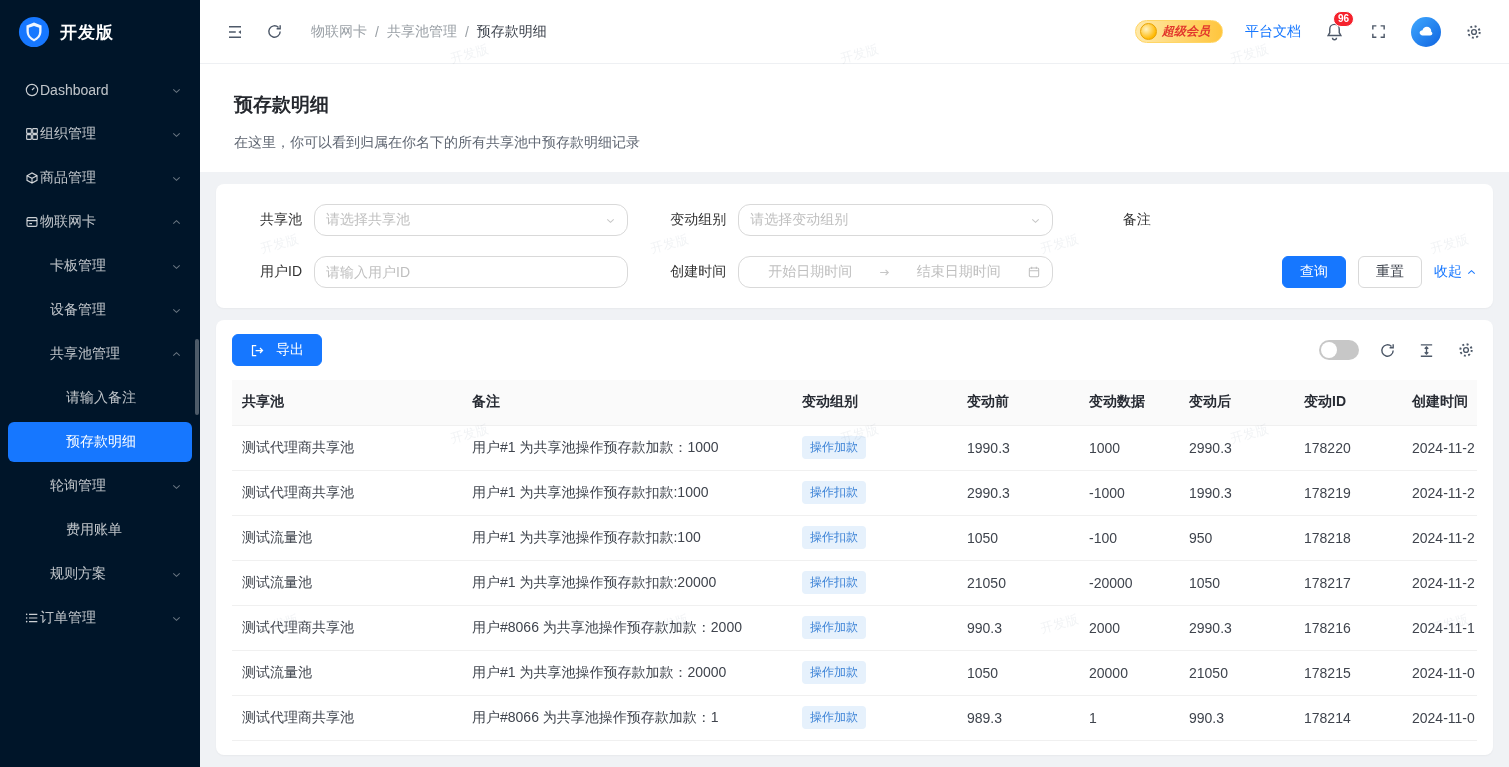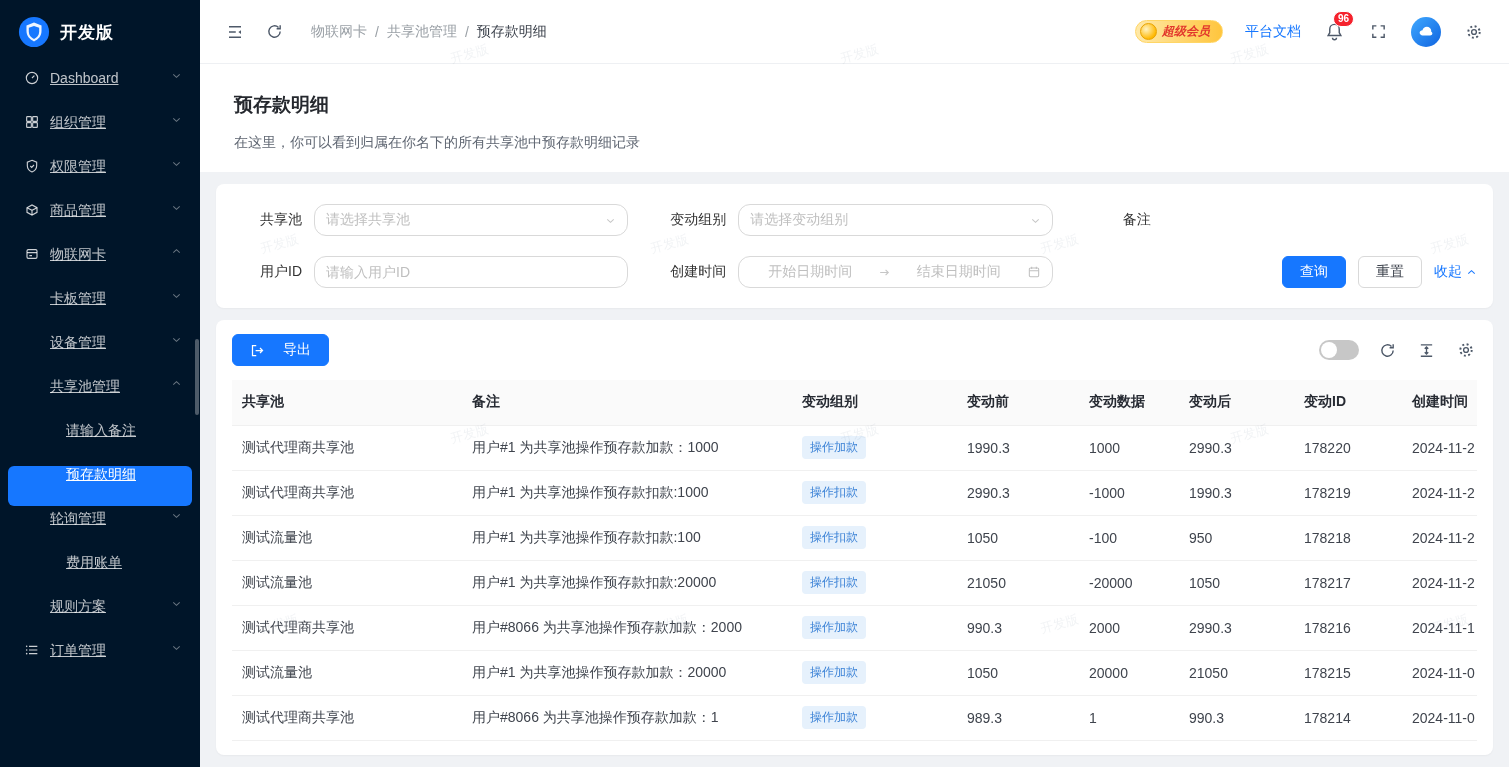--- a/index.html
+++ b/index.html
@@ -5,21 +5,21 @@
   * { margin:0; padding:0; box-sizing:border-box; }
   html,body { width:1509px; height:767px; }
   body { font-family:"Liberation Sans","DejaVu Sans",sans-serif; font-size:14px; color:#333; background:#f0f2f5; overflow:hidden; }
   .app { display:flex; width:1509px; height:767px; position:relative; }
 
   
   .sidebar { width:200px; min-width:200px; height:100%; background:#001529; color:rgba(255,255,255,.75); position:relative; overflow:hidden; z-index:3; }
   .logo-row { height:64px; display:flex; align-items:center; gap:10px; padding:0 16px 0 18px; }
   .logo-text { color:#fff; font-size:17px; font-weight:bold; letter-spacing:1px; }
   .menu { padding:2px 0; }
-  .menu-item { height:40px; margin:4px 8px; border-radius:6px; display:flex; align-items:flex-start; gap:10px; padding:0 10px 0 16px; cursor:pointer; white-space:nowrap;text-decoration:underline; }
+  .menu-item { height:40px; margin:4px 8px; border-radius:6px; display:flex; align-items:center; padding:0 10px 0 16px; cursor:pointer; white-space:nowrap; }
   .menu-item .mi-icon { width:16px; height:16px; display:flex; color:rgba(255,255,255,.8); }
   .menu-item .mi-label { font-size:14px; }
   .menu-item .mi-chev { margin-left:auto; display:flex; opacity:.55; }
   .menu-item.lvl2 { padding-left:42px; }
   .menu-item.lvl3 { padding-left:58px; }
   .menu-item.active { background:#1677ff; color:#fff; }
   .chev-up svg { transform:rotate(180deg); }
   .side-scrollbar { position:absolute; right:1px; top:339px; width:4px; height:76px; border-radius:2px; background:rgba(255,255,255,.3); cursor:pointer; }
 
   
@@ -58,21 +58,21 @@
   .range-ph { flex:1; text-align:center; white-space:nowrap; overflow:hidden; }
   .cal-icon { margin-left:8px; display:flex; color:#c0c0c0; }
   .filter-actions { display:flex; align-items:center; justify-content:flex-end; gap:12px; }
   .btn { height:32px; padding:0 17px; border-radius:6px; border:1px solid #d9d9d9; background:#fff; color:#3d434d; font-size:14px; cursor:pointer; font-family:inherit; }
   .btn-primary { background:#1677ff; border-color:#1677ff; color:#fff; }
   .link-btn { display:flex; align-items:center; gap:4px; color:#1677ff; cursor:pointer; border:none; background:none; font-size:14px; font-family:inherit; }
 
   
   .table-card { flex:1; min-height:0; padding:14px 16px; display:flex; flex-direction:column; overflow:hidden; }
   .table-toolbar { display:flex; align-items:center; margin-bottom:14px; }
-  .btn-export { display:flex; align-items:center; gap:18px; }
+  .btn-export { display:flex; align-items:center; gap:11px; }
   .toolbar-right { margin-left:auto; display:flex; align-items:center; gap:18px; color:#4e5969; }
   .switch { width:40px; height:20px; border-radius:10px; background:rgba(0,0,0,.22); position:relative; cursor:pointer; }
   .switch .knob { position:absolute; top:2px; left:2px; width:16px; height:16px; border-radius:50%; background:#fff; }
 
   .table-wrap { flex:1; min-height:0; overflow:hidden; }
   table { width:1400px; table-layout:fixed; border-collapse:collapse; font-size:14px; }
   th,td { height:45px; padding:0 10px; text-align:left; white-space:nowrap; overflow:hidden; border-bottom:1px solid #f0f0f0; }
   thead th { background:#fafafa; color:#272b33; font-weight:bold; }
   td { color:#3f444d; }
   .tag { display:inline-block; padding:3px 8px; border-radius:4px; background:#e6f1fc; color:#3b82d6; font-size:12px; }
@@ -118,34 +118,20 @@
       <div class="menu-item lvl1">
         <span class="mi-icon">
             <svg width="16" height="16" viewBox="0 0 24 24" fill="none" stroke="currentColor" stroke-width="1.7">
               <rect x="4" y="4" width="7" height="7" rx="1"></rect>
               <rect x="13" y="4" width="7" height="7" rx="1"></rect>
               <rect x="4" y="13" width="7" height="7" rx="1"></rect>
               <rect x="13" y="13" width="7" height="7" rx="1"></rect>
             </svg>
           </span>
         <span class="mi-label">组织管理</span>
-        <span class="mi-chev">
-            <svg width="11" height="11" viewBox="0 0 24 24">
-              <path d="M5 9.5l7 6.5 7-6.5" fill="none" stroke="currentColor" stroke-width="2.2"></path>
-            </svg>
-          </span>
-      </div>
-      <div class="menu-item lvl1">
-        <span class="mi-icon">
-            <svg width="16" height="16" viewBox="0 0 24 24" fill="none" stroke="currentColor" stroke-width="1.7">
-              <path d="M12 3.5l7 2.8v5.2c0 4.8-3.2 7.8-7 9.5-3.8-1.7-7-4.7-7-9.5V6.3z"></path>
-              <path d="M9.5 12l2 2 3.5-3.5"></path>
-            </svg>
-          </span>
-        <span class="mi-label">权限管理</span>
         <span class="mi-chev">
             <svg width="11" height="11" viewBox="0 0 24 24">
               <path d="M5 9.5l7 6.5 7-6.5" fill="none" stroke="currentColor" stroke-width="2.2"></path>
             </svg>
           </span>
       </div>
       <div class="menu-item lvl1">
         <span class="mi-icon">
             <svg width="16" height="16" viewBox="0 0 24 24" fill="none" stroke="currentColor" stroke-width="1.7">
               <path d="M4.5 8.5L12 4.5l7.5 4v7l-7.5 4-7.5-4z"></path>

